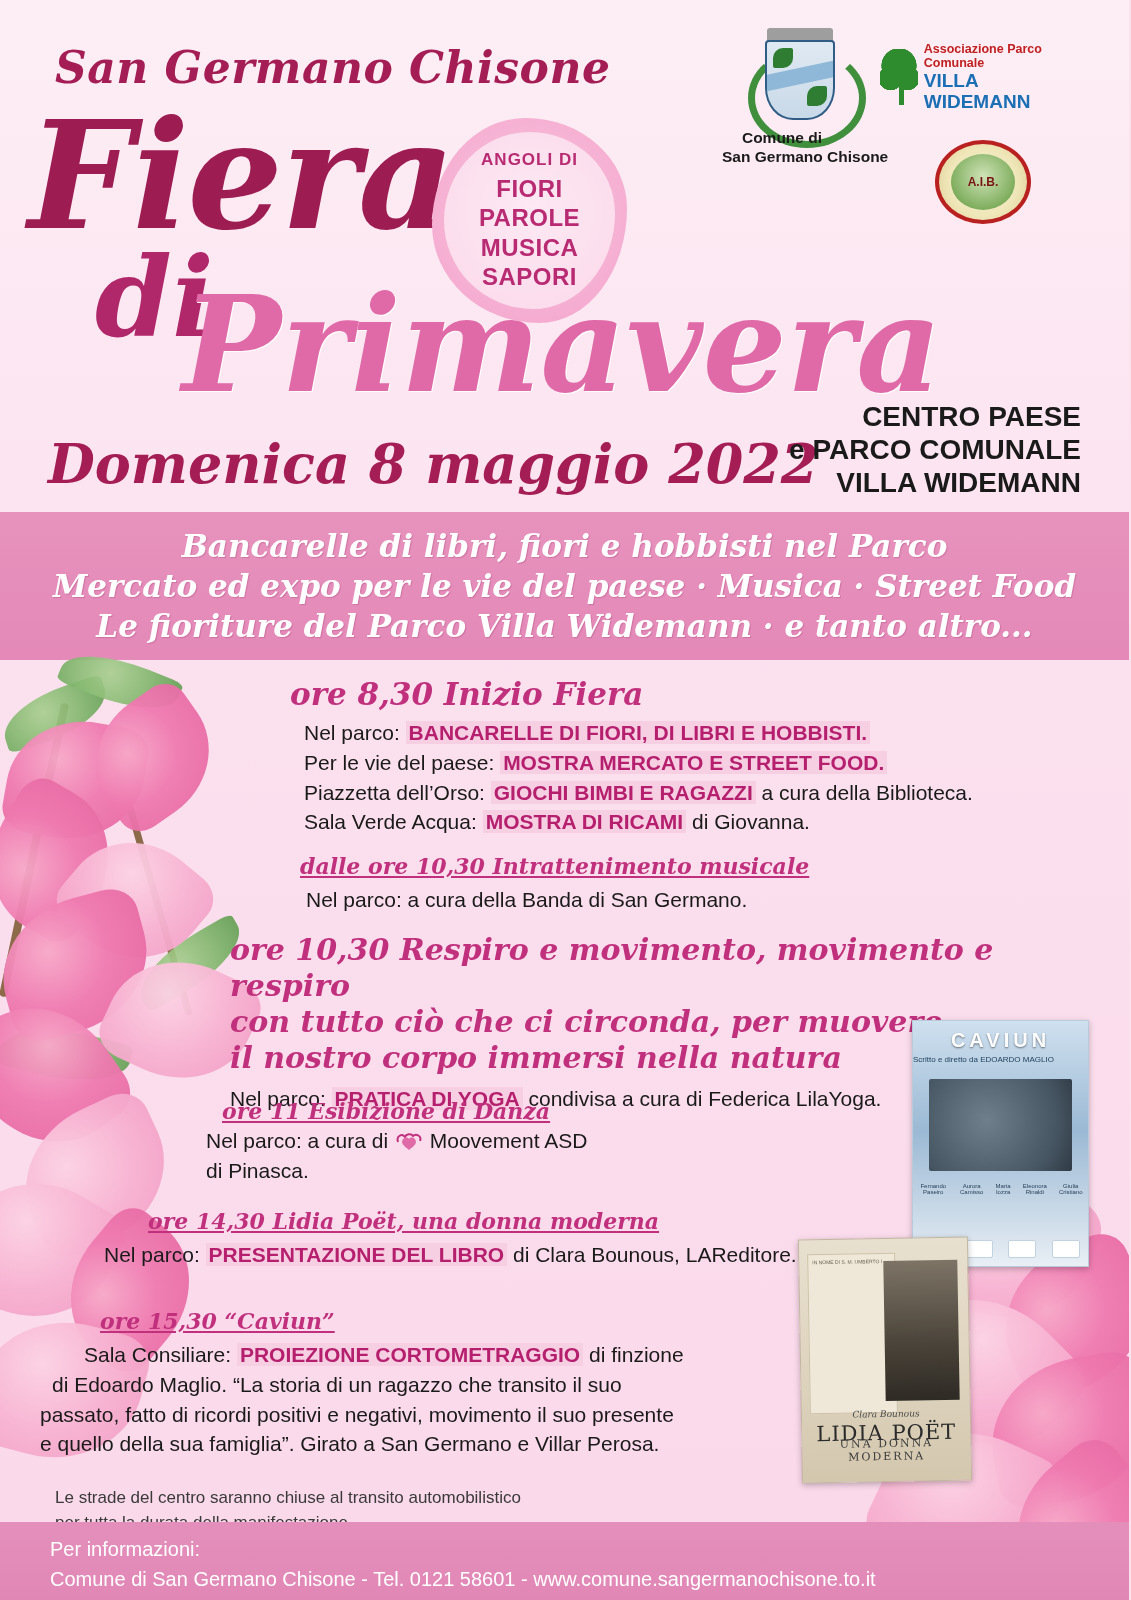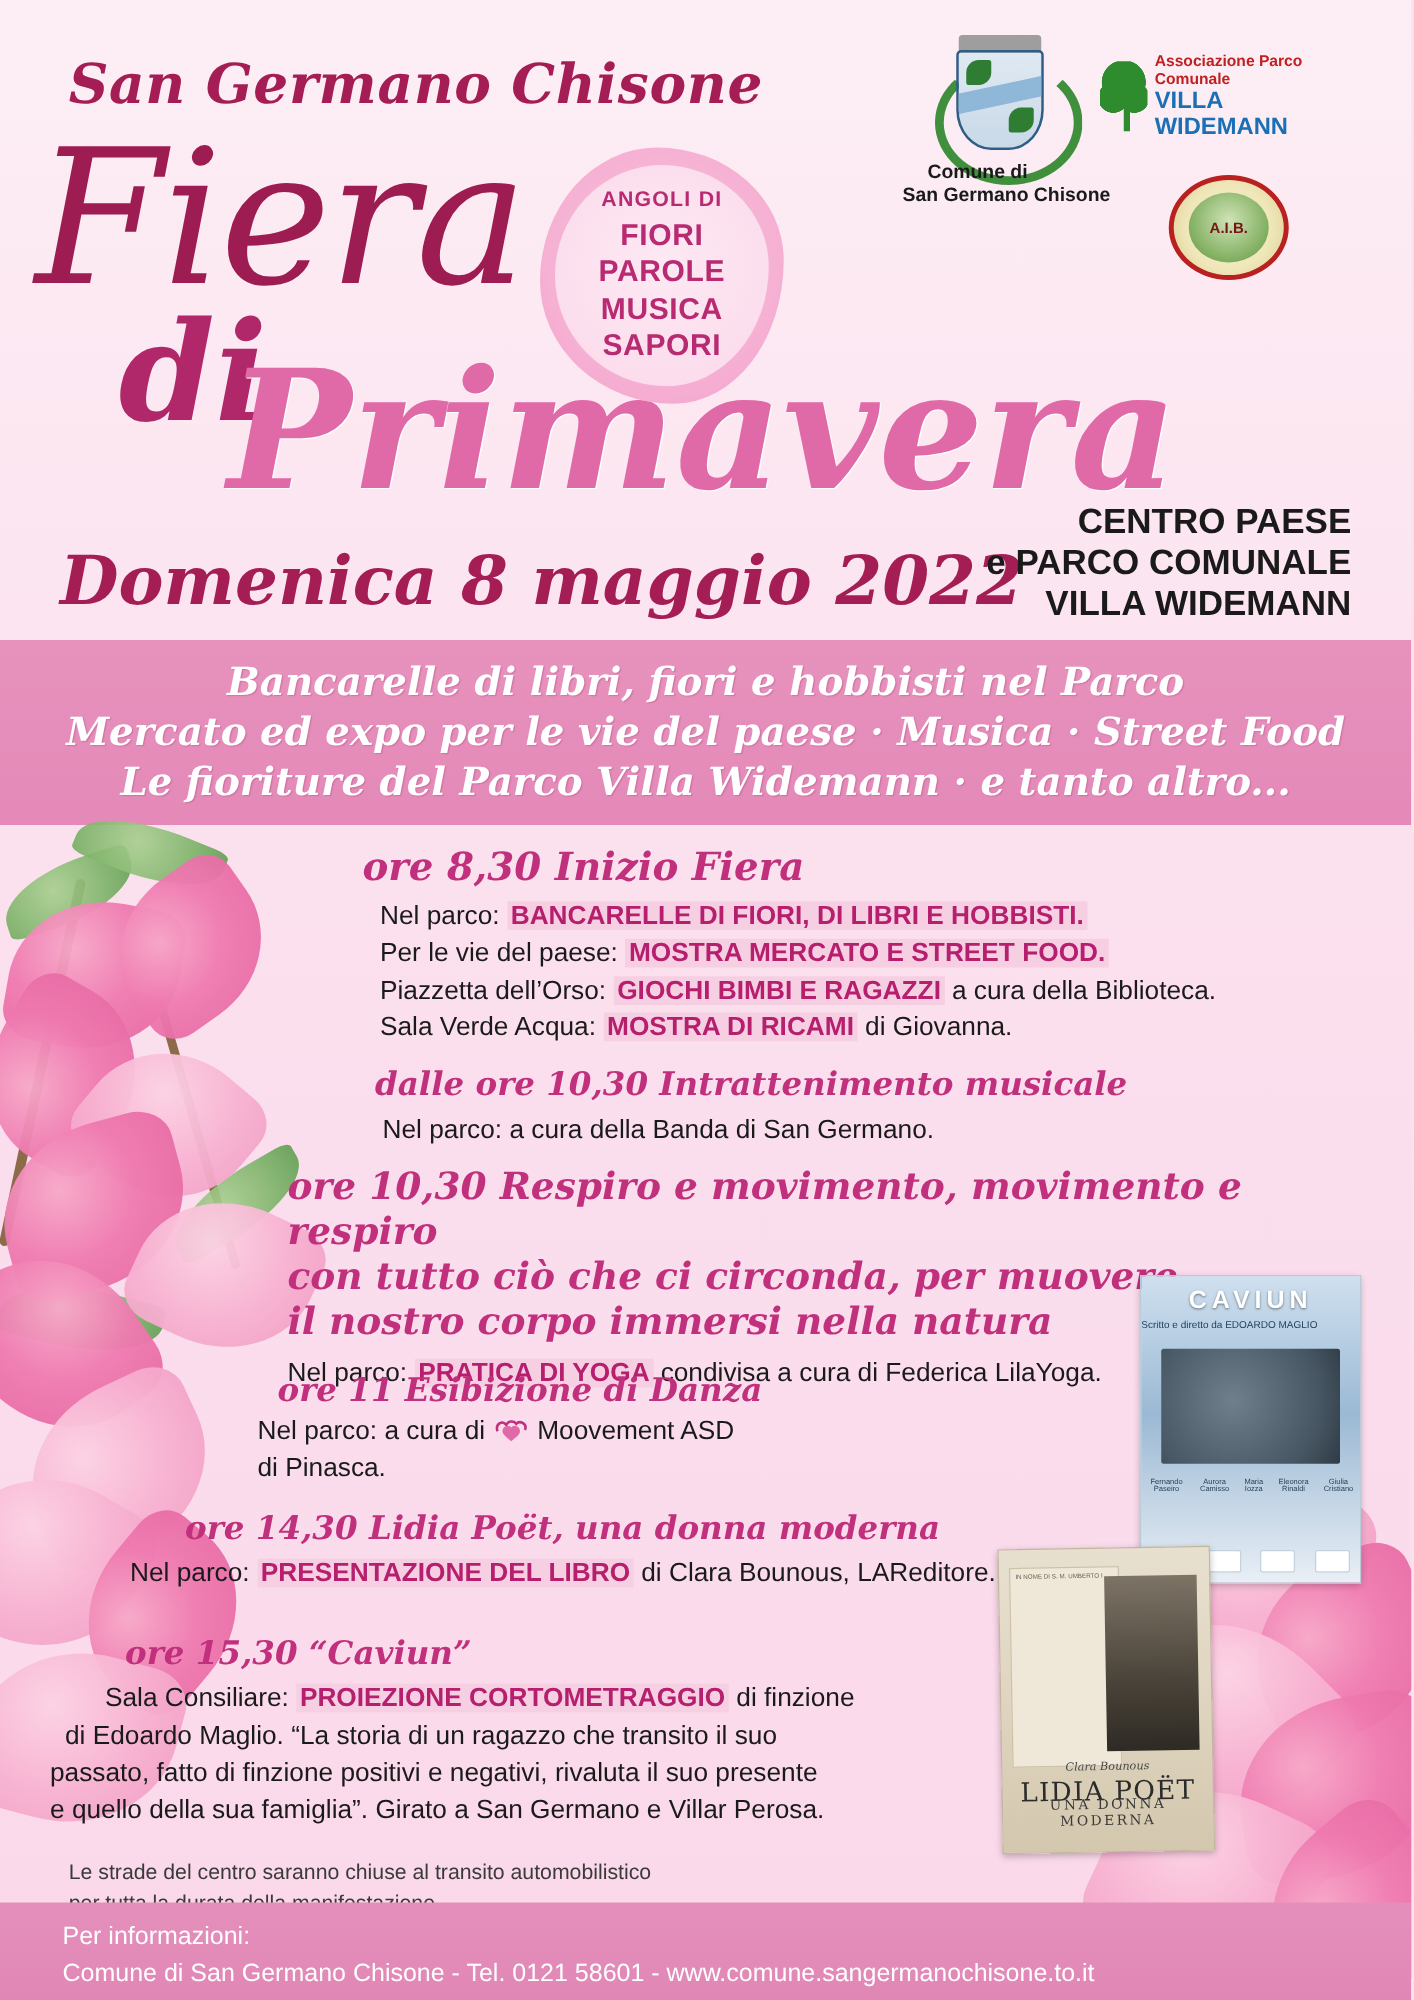--- a/index.html
+++ b/index.html
@@ -57,21 +57,21 @@
     color: #a41e55;
     letter-spacing: 0.5px;
     white-space: nowrap;
   }
   .title-fiera {
     position: absolute;
     left: 28px;
     top: 108px;
     font-family: "DejaVu Serif", serif;
     font-style: italic;
-    font-weight: normal;
+    font-weight: bold;
     font-size: 150px;
     line-height: 0.9;
     color: #9d1c52;
     letter-spacing: -2px;
   }
   .title-di {
     position: absolute;
     left: 95px;
     top: 248px;
     font-family: "DejaVu Serif", serif;
@@ -319,21 +319,21 @@
   }
   .entry { position: absolute; }
   .entry .head {
     font-family: "DejaVu Serif", serif;
     font-style: italic;
     font-weight: bold;
     color: #c0307c;
     white-space: nowrap;
   }
   .entry .head.size-a { font-size: 31px; }
-  .entry .head.size-b { font-size: 26px; }
+  .entry .head.size-b { font-size: 22px; text-decoration: underline; }
   .entry .head.size-c { font-size: 30px; line-height: 1.2; }
   .entry .sub {
     font-size: 21px;
     color: #1a1a1a;
     line-height: 1.42;
   }
   .hl {
     color: #b51f6e;
     font-weight: bold;
     background: #f7cfe3;
@@ -638,21 +638,21 @@
       <div class="sub" style="margin-top:6px;margin-left:-44px;">
         <div><span>Nel parco: </span><span class="hl">PRESENTAZIONE DEL LIBRO</span><span> di Clara Bounous, LAReditore.</span></div>
       </div>
     </div>
 
     <div class="entry" style="left:100px;top:640px;">
       <div class="head size-b">ore 15,30 “Caviun”</div>
       <div class="sub" style="margin-top:6px;margin-left:-16px;">
         <div><span>Sala Consiliare: </span><span class="hl">PROIEZIONE CORTOMETRAGGIO</span><span> di finzione</span></div>
         <div style="margin-left:-32px">di Edoardo Maglio. “La storia di un ragazzo che transito il suo</div>
-        <div style="margin-left:-44px">passato, fatto di finzione positivi e negativi, rivaluta il suo presente</div>
+        <div style="margin-left:-44px">passato, fatto di ricordi positivi e negativi, movimento il suo presente</div>
         <div style="margin-left:-44px">e quello della sua famiglia”. Girato a San Germano e Villar Perosa.</div>
       </div>
     </div>
 
     <div class="note">
       <div>Le strade del centro saranno chiuse al transito automobilistico</div>
       <div>per tutta la durata della manifestazione.</div>
     </div>
 
     <div class="poster-caviun">

